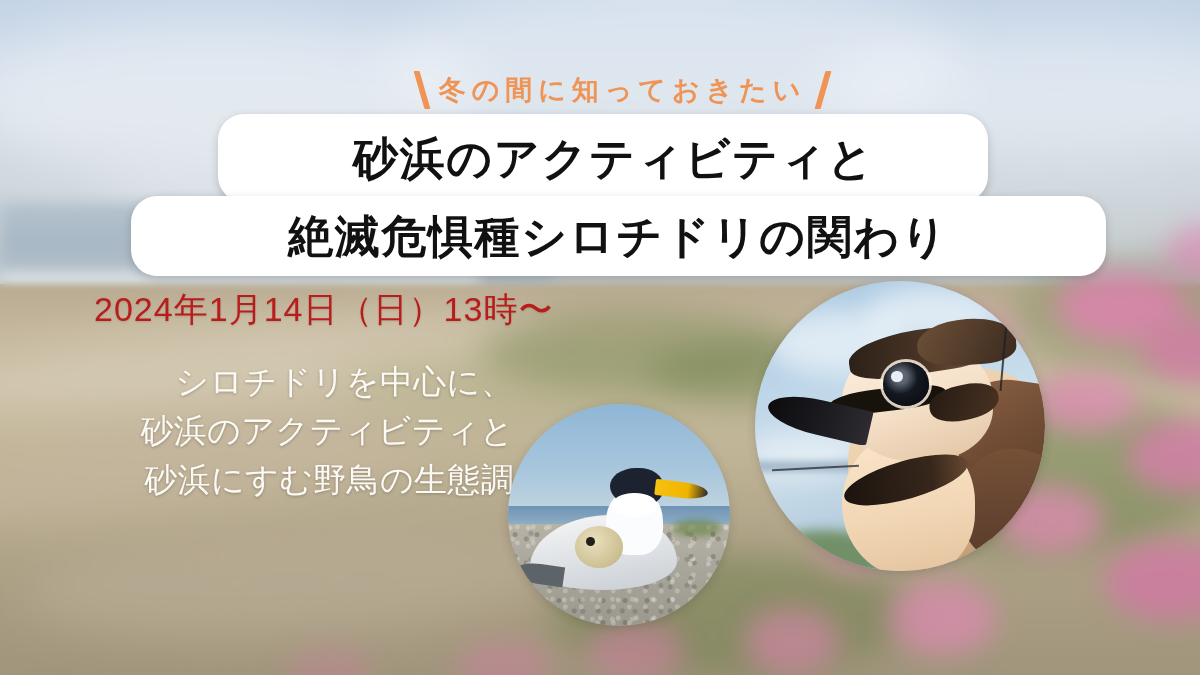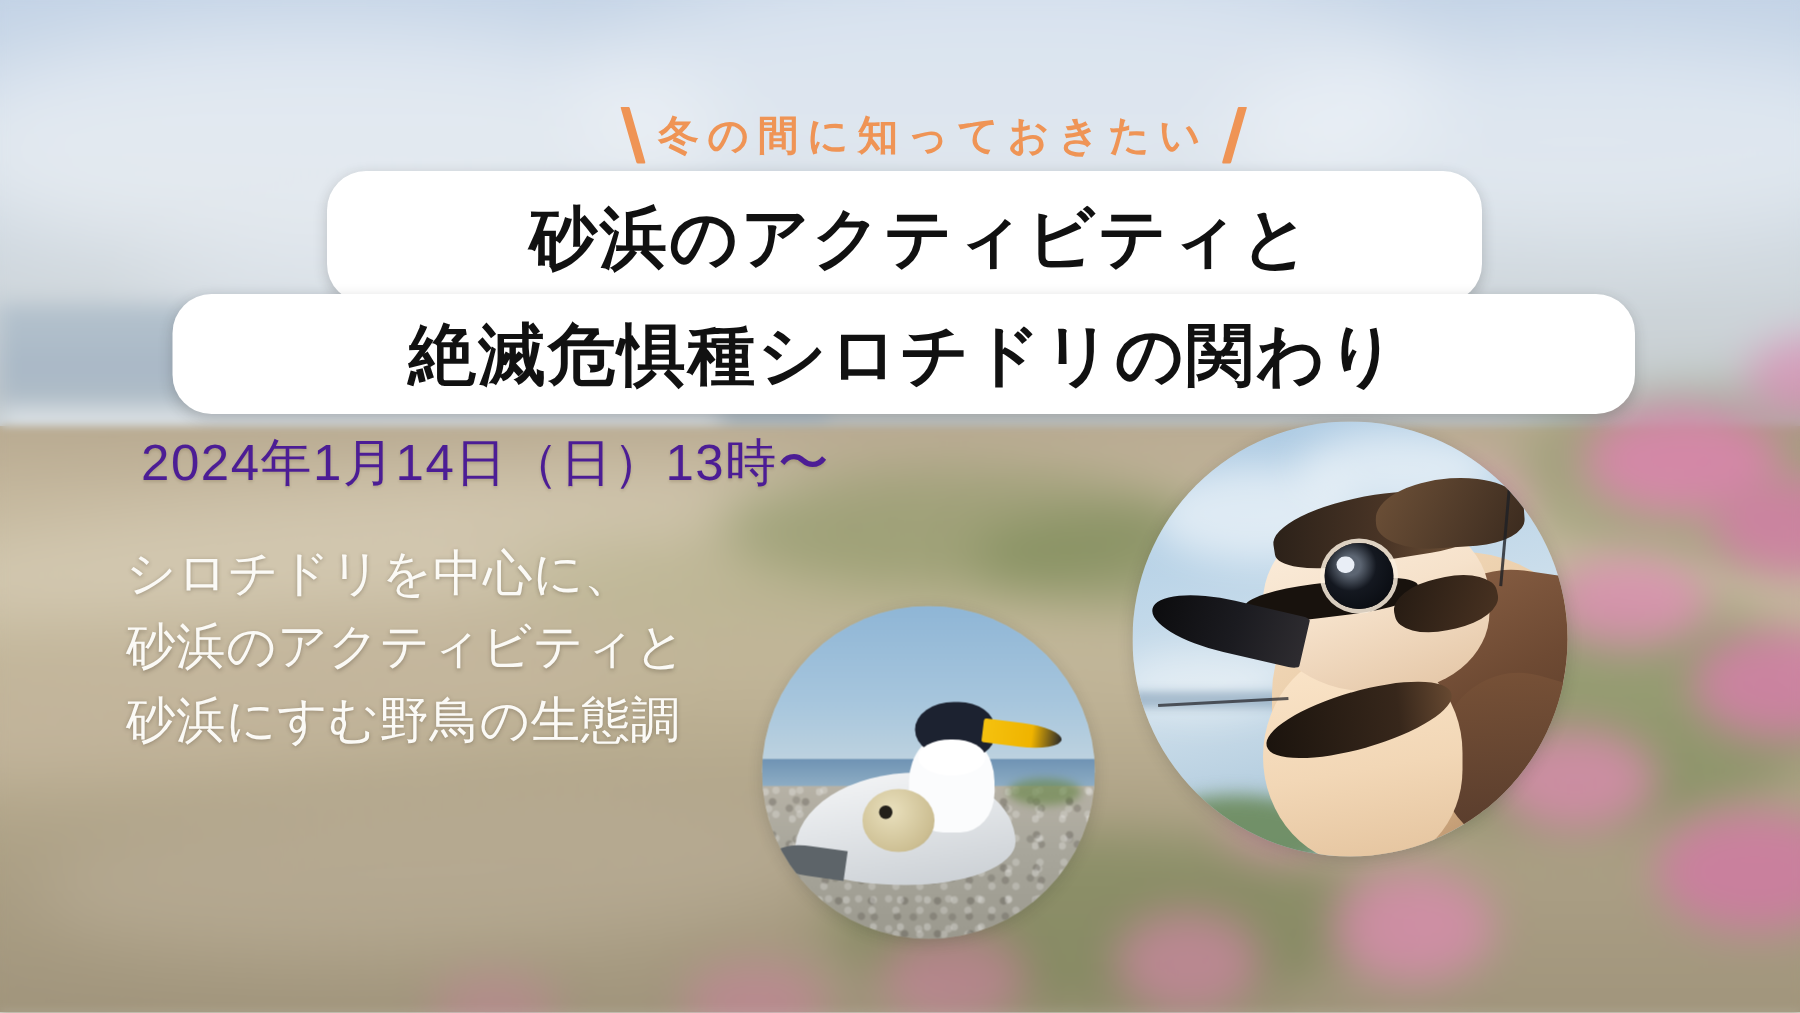--- a/index.html
+++ b/index.html
@@ -132,47 +132,47 @@
   
   .title-block { position:absolute; left:0; top:0; width:100%; z-index:7; }
   .plate {
     position:absolute;
     background:#ffffff;
     border-radius:26px;
     box-shadow:0 3px 9px rgba(40,40,40,.22);
     display:flex; align-items:center;
   }
   .plate-1 { left:218px; top:114px; width:770px; height:88px; }
-  .plate-2 { left:115px; top:196px; width:975px; height:80px; }
+  .plate-2 { left:131px; top:196px; width:975px; height:80px; }
 
   .plate .line {
     width:100%; text-align:center;
     font-weight:800; color:#111111;
     white-space:nowrap; line-height:1;
   }
   .plate-1 .line { font-size:45px; letter-spacing:.035em;margin-left:22px; }
   .plate-2 .line { font-size:45px; letter-spacing:.035em; }
 
   
   .date-line {
     position:absolute; left:94px; top:289px; z-index:6;
-    font-size:34px; color:#4c1d95; letter-spacing:.03em;
+    font-size:34px; color:#b91c1c; letter-spacing:.03em;
     white-space:nowrap; line-height:1.2;
     text-shadow:0 1px 2px rgba(80,60,20,.18);
   }
 
   
   .body-copy {
     position:absolute; left:84px; top:358px; z-index:6;
     width:430px;
     font-size:33px; line-height:1.48;
     color:#fbfaf6; letter-spacing:.01em;
     text-shadow:0 1px 3px rgba(60,50,35,.35);
   }
-  .body-copy p { margin:0; }
+  .body-copy p { margin:0;text-align:right; }
 
   
   .photo {
     position:absolute; border-radius:50%;
     overflow:hidden; z-index:8;
     box-shadow:0 2px 10px rgba(40,40,40,.18);
   }
 
   
   .photo-tern { left:508px; top:404px; width:222px; height:222px; }

